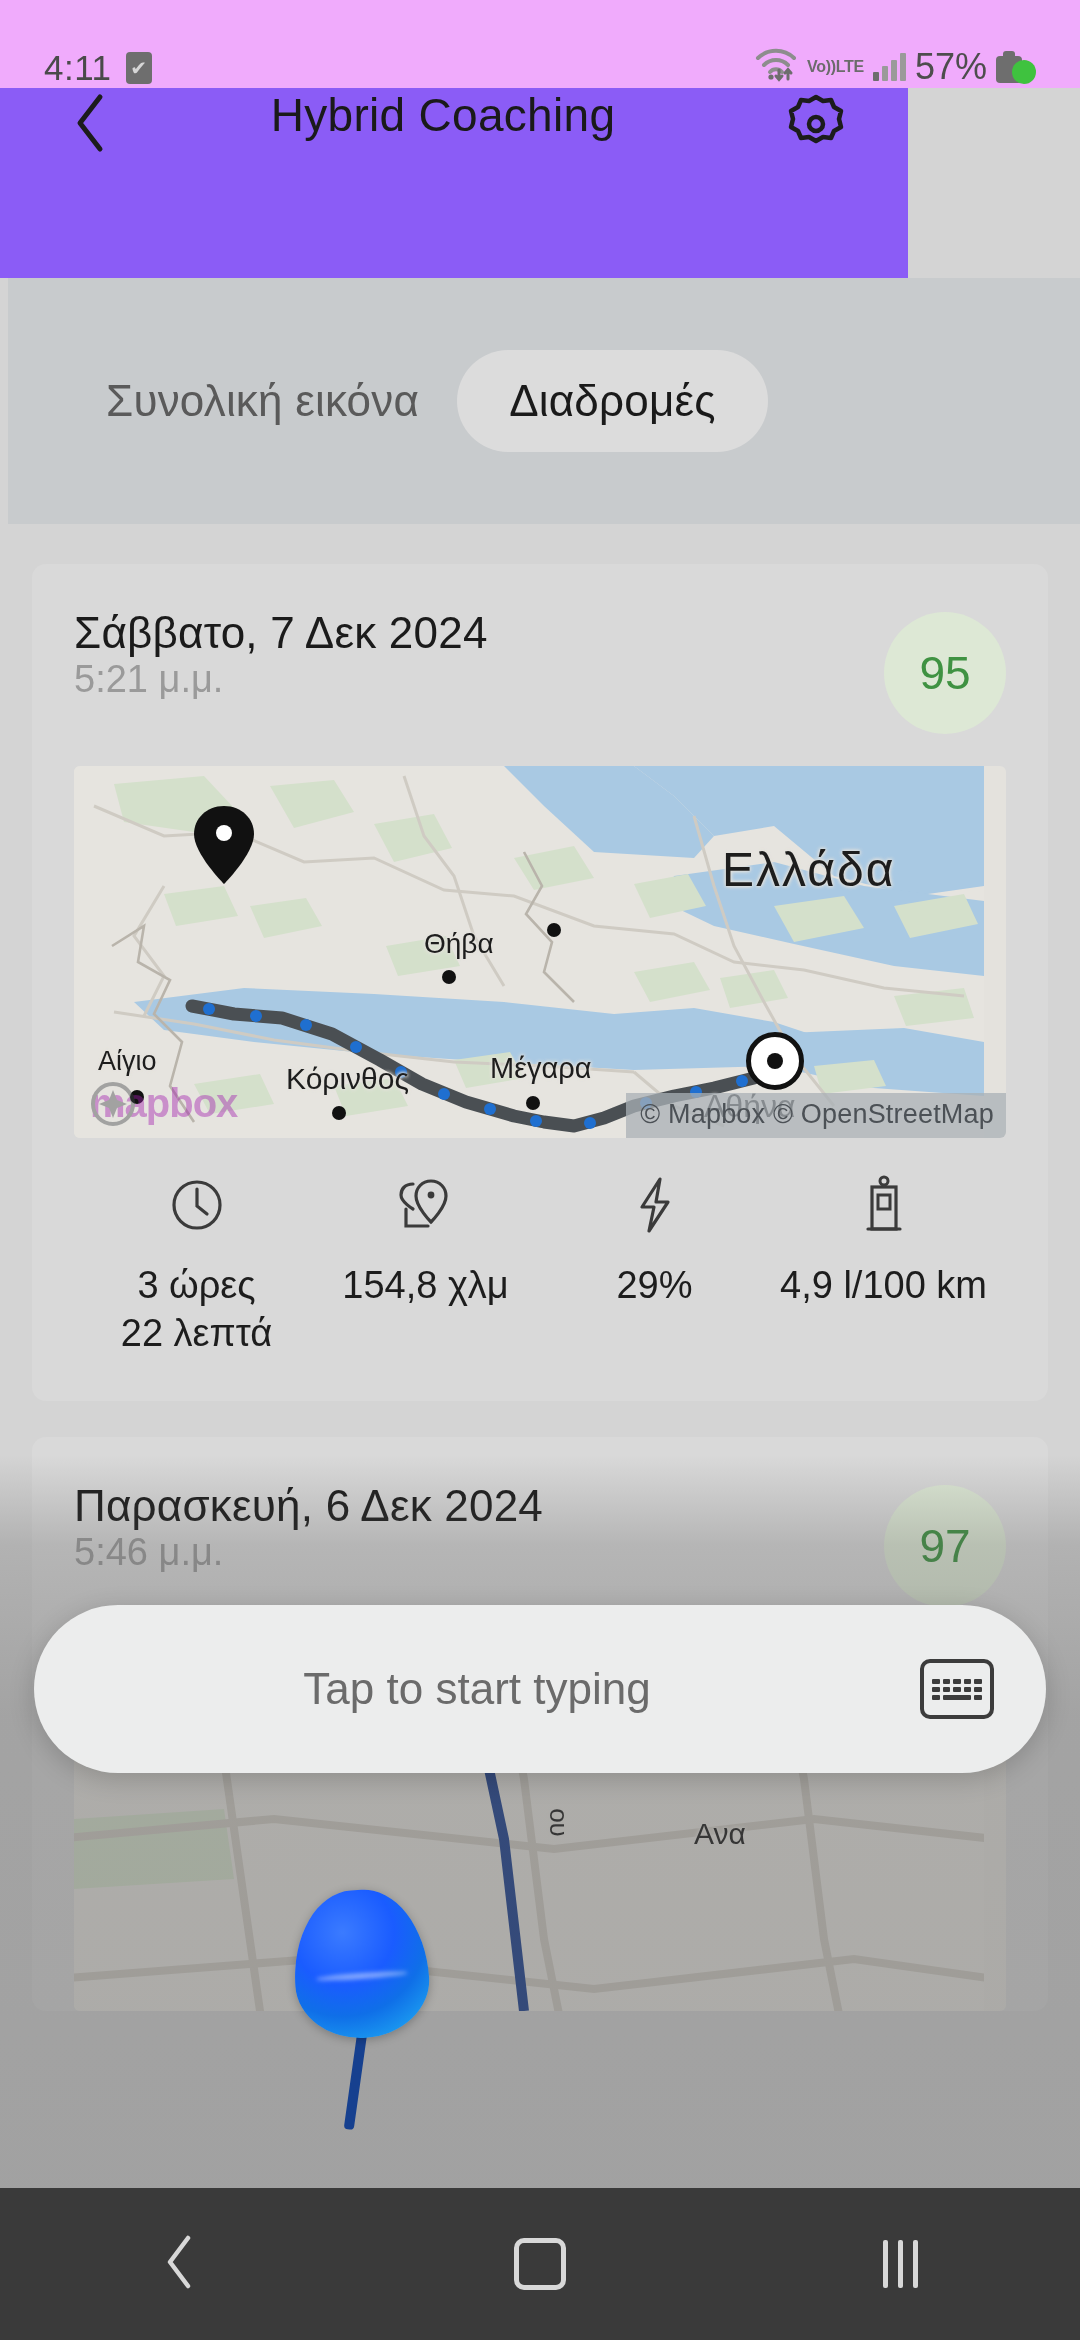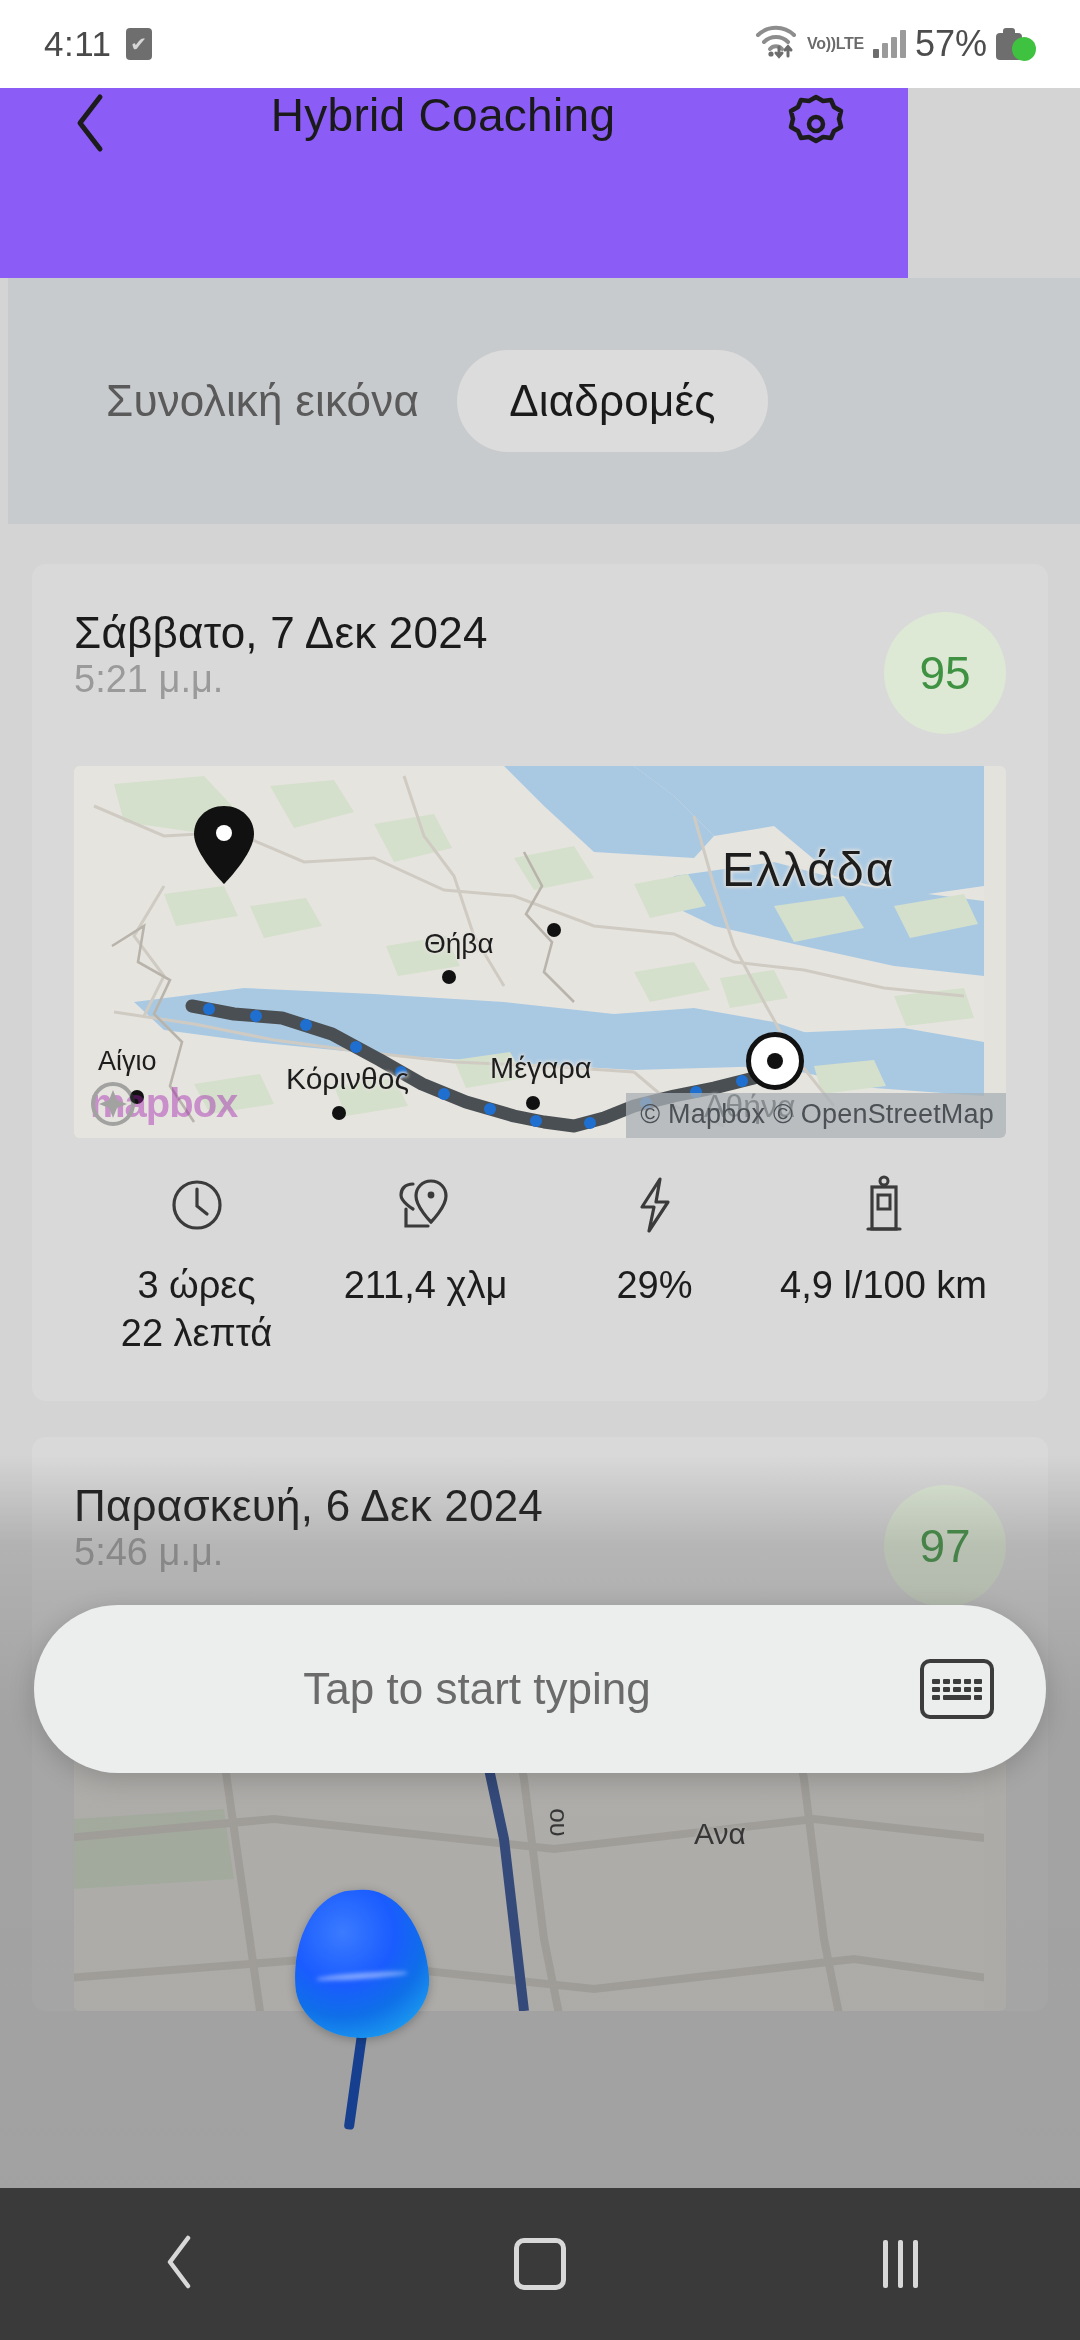--- a/index.html
+++ b/index.html
@@ -6,22 +6,22 @@
   html,body { width:1080px; height:2340px; overflow:hidden; }
   body {
     font-family:"Liberation Sans", sans-serif;
     background:#d4d4d4;
     position:relative;
   }
 
   
   .statusbar{
     position:absolute; left:0; top:0; width:1080px; height:88px;
-    display:flex; align-items:center; justify-content:space-between;
-    padding:0 44px; background:#ffffff;
+    display:flex; align-items:flex-end; justify-content:space-between;
+    padding:0 44px; background:#f0abfc;
   }
   .sb-left{ display:flex; align-items:center; gap:14px; }
   .sb-time{ font-size:35px; color:#4a4a4a; letter-spacing:.5px; }
   .sb-chk{
     width:26px; height:32px; background:#6e6e6e; border-radius:4px;
     display:flex; align-items:center; justify-content:center;
     color:#d6d6d6; font-size:20px; line-height:1;
   }
   .sb-right{ display:flex; align-items:center; gap:9px; }
   .sb-batt-pct{ font-size:36px; color:#4d4d4d; letter-spacing:0px; }
@@ -329,21 +329,21 @@
       </div>
       <div class="stat">
         <span class="ico">
           <svg width="62" height="58" viewBox="0 0 62 58">
             <path d="M36 5 C27 5 21 12 21 20 C21 31 36 46 36 46 C36 46 51 31 51 20 C51 12 45 5 36 5 Z" fill="none" stroke="#3b3b3b" stroke-width="3.2"></path>
             <circle cx="36" cy="19" r="3.4" fill="#3b3b3b"></circle>
             <path d="M18 8 C10 8 6 13 6 19 C6 26 18 33 18 33" fill="none" stroke="#3b3b3b" stroke-width="3.2" stroke-linecap="round"></path>
             <path d="M11 33 L11 50 L33 50" fill="none" stroke="#3b3b3b" stroke-width="3.2" stroke-linecap="round"></path>
           </svg>
         </span>
-        <span class="val">211,4 χλμ</span>
+        <span class="val">154,8 χλμ</span>
       </div>
       <div class="stat">
         <span class="ico">
           <svg width="46" height="58" viewBox="0 0 46 58">
               <path d="M28 3 L10 31 L22 31 L17 55 L36 26 L24 26 Z" fill="none" stroke="#3b3b3b" stroke-width="3.2" stroke-linejoin="round"></path>
             </svg>
         </span>
         <span class="val">29%</span>
       </div>
       <div class="stat">

